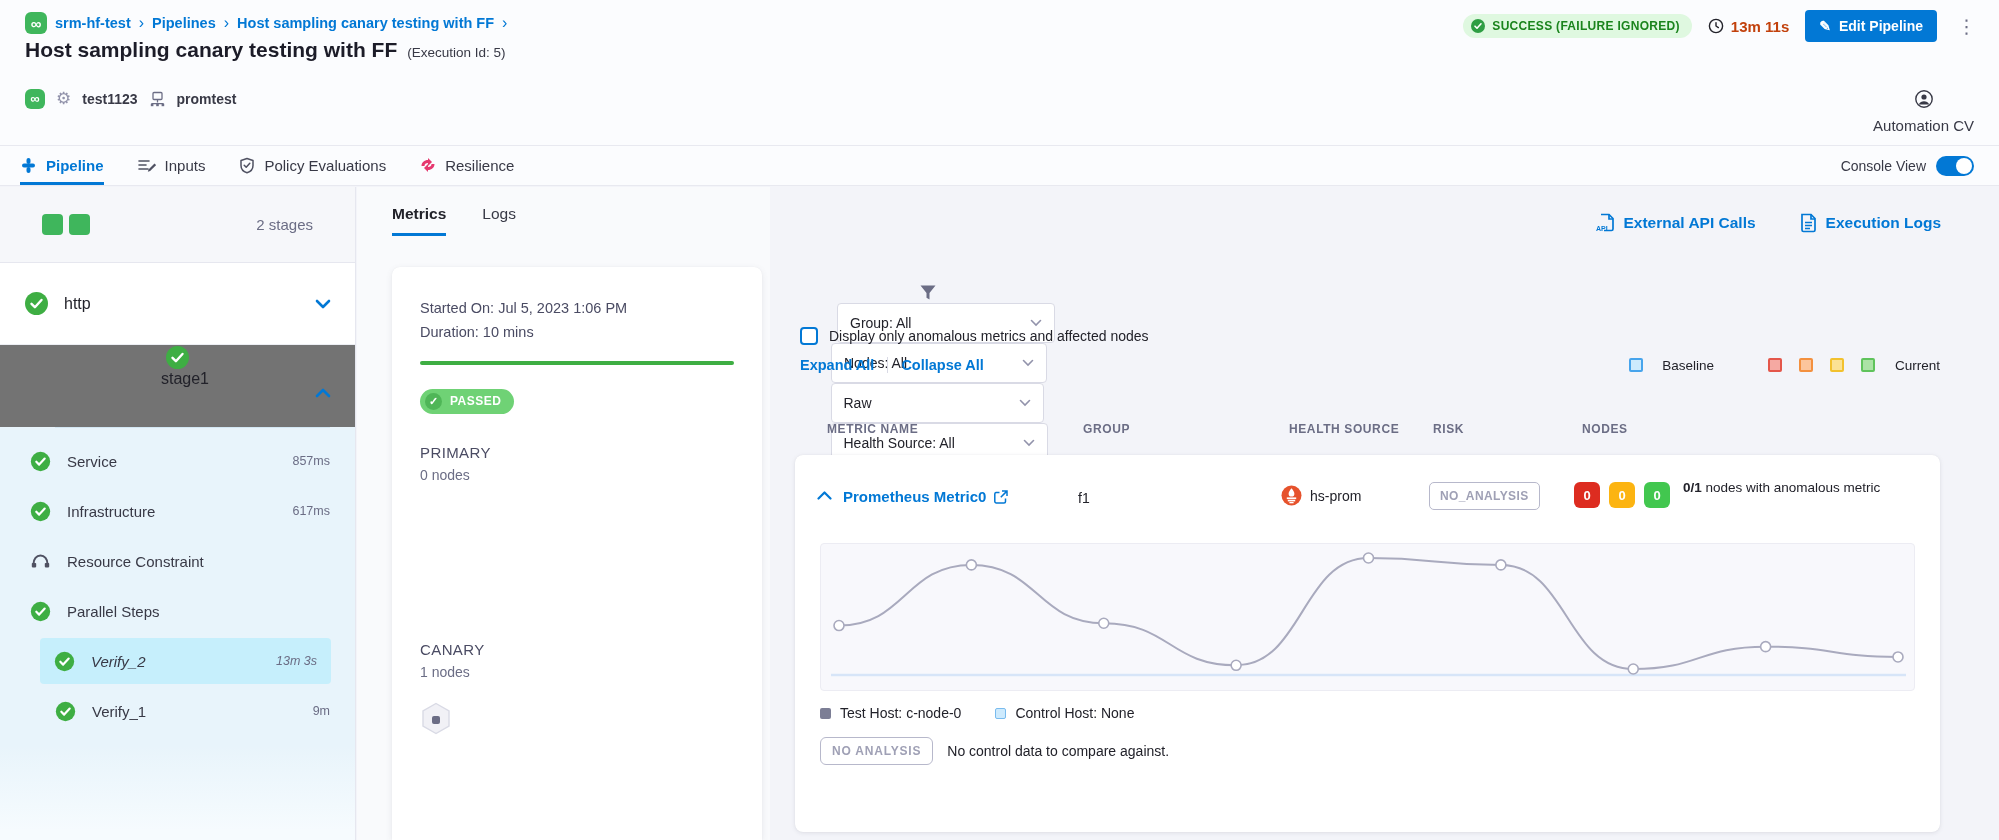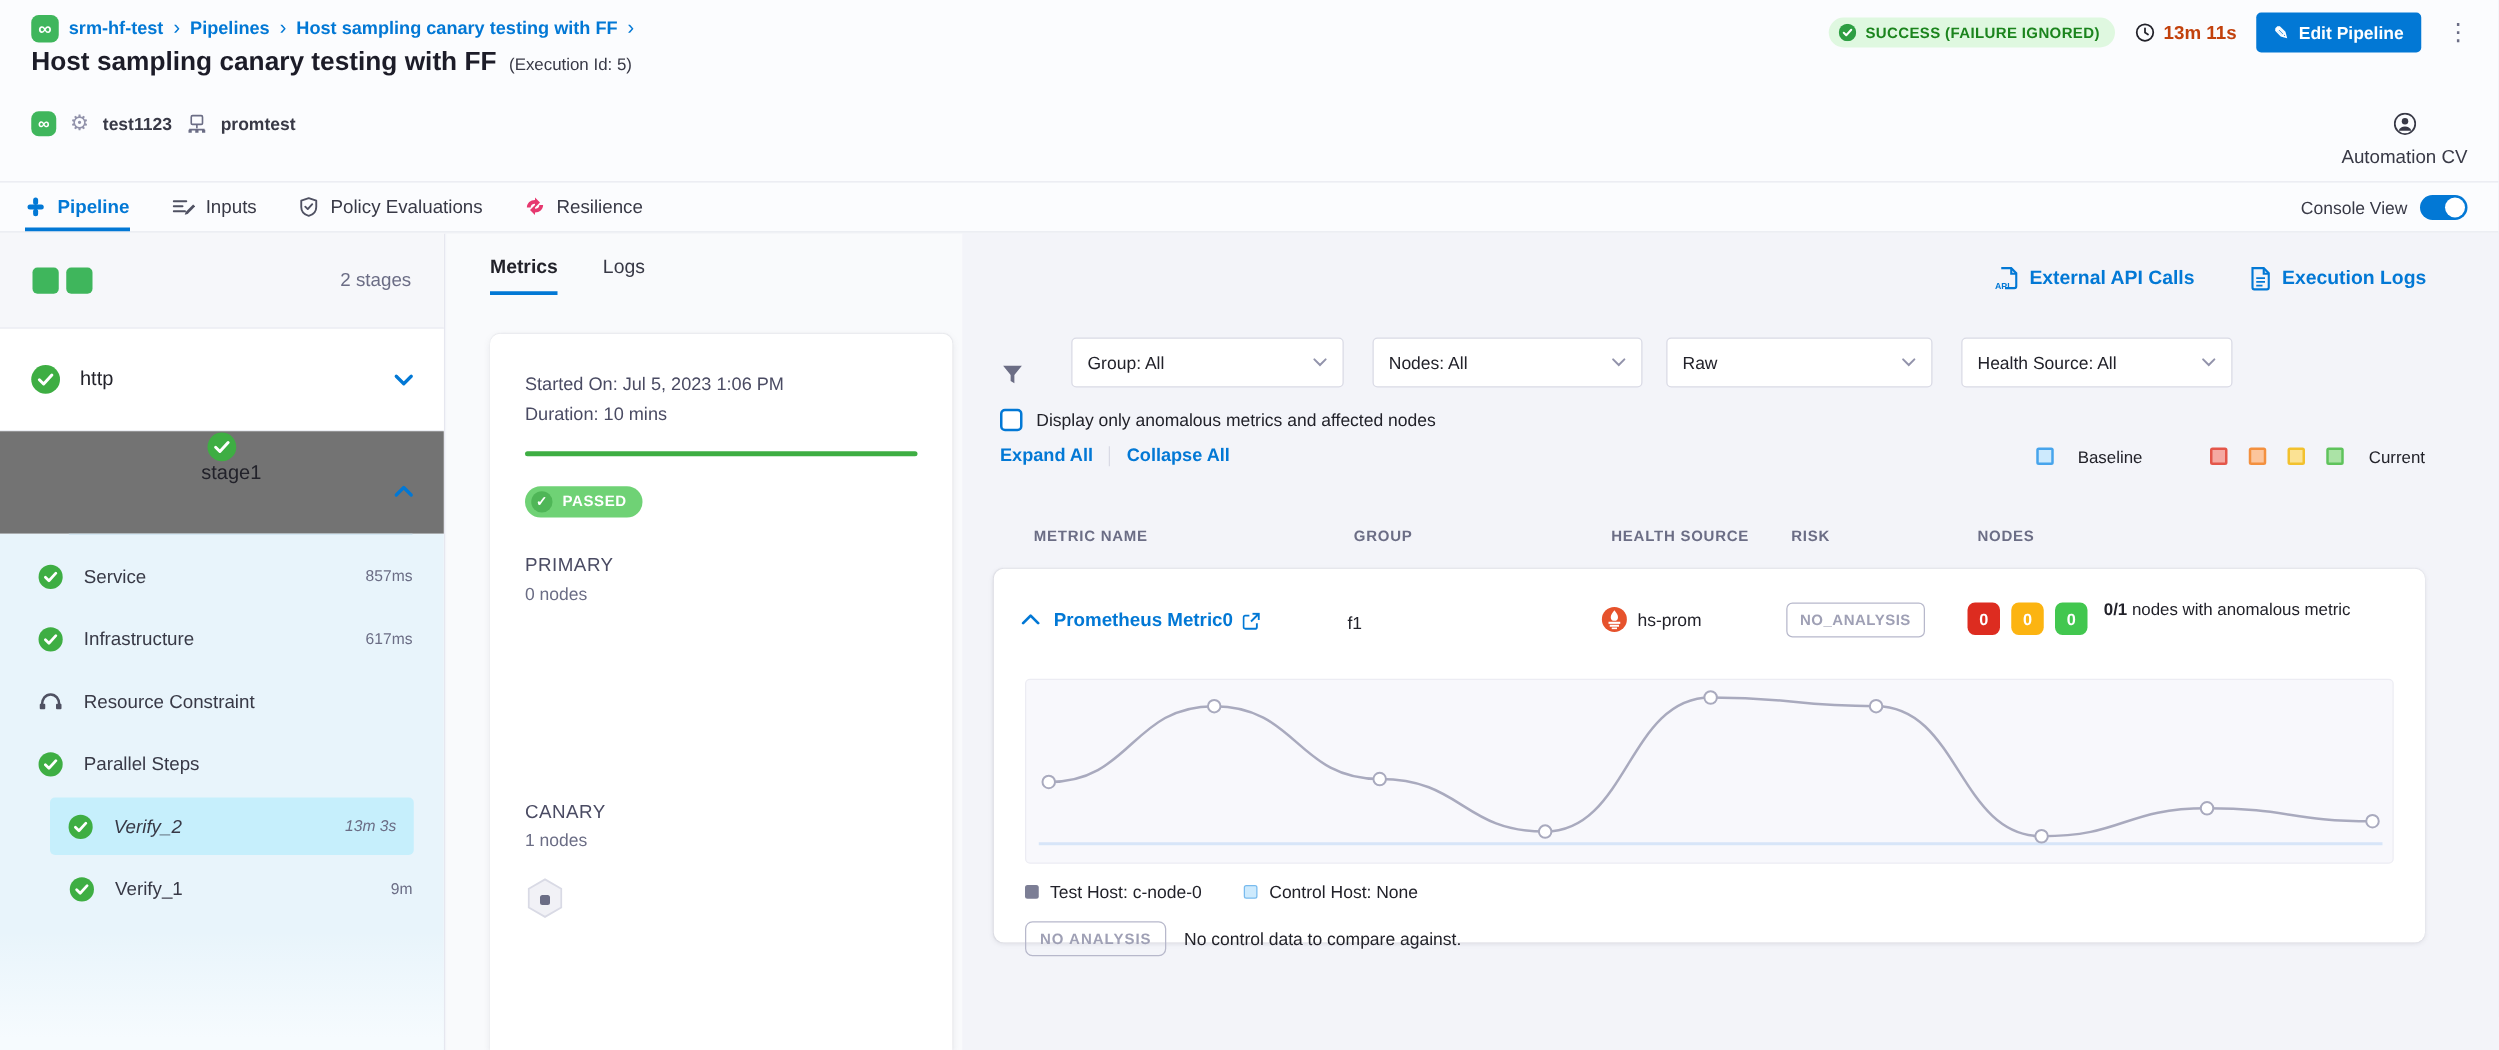--- a/index.html
+++ b/index.html
@@ -28,21 +28,21 @@
   
   .tabbar { position:absolute; top:145px; left:0; right:0; height:41px; background:#fbfcfe; border-top:1px solid #e8e9f0; border-bottom:1px solid #e8e9f0; display:flex; align-items:stretch; padding-left:20px; }
   .tab { display:flex; align-items:center; gap:9px; margin-right:34px; font-size:15px; font-weight:500; color:#383946; cursor:pointer; border-bottom:3px solid transparent; padding-top:2px; }
   .tab.active { color:#0278d5; font-weight:700; border-bottom-color:#0278d5; }
   .console-toggle { position:absolute; right:25px; top:0; height:40px; display:flex; align-items:center; gap:10px; font-size:14px; color:#383946; }
   .switch { position:relative; width:38px; height:20px; border-radius:10px; background:#0278d5; cursor:pointer; }
   .switch .knob { position:absolute; top:2px; right:2px; width:16px; height:16px; border-radius:50%; background:#fff; }
 
   
   .sidebar { position:absolute; top:187px; left:0; width:356px; bottom:0; background:#fff; border-right:1px solid #e6e7ef; }
-  .sb-head { height:76px; background:#f6f7fa; border-bottom:1px solid #e6e7ef; display:flex; align-items:center; padding:0 26px; }
+  .sb-head { height:76px; background:#f6f7fa; border-bottom:1px solid #e6e7ef; display:flex; align-items:center; padding:0 42px; }
   .sb-sq { width:21px; height:21px; border-radius:4px; background:#3fb65c; margin-right:6px; }
   .sb-count { margin-left:auto; color:#6b6d85; font-size:15px; }
   .stage-row { height:82px; display:flex; align-items:center; padding:0 24px; cursor:pointer; }
   .stage-row.first { background:#fff; border-bottom:1px solid #eceef3; }
   .stage-row.sel { background:#737373;flex-direction:column; }
   .stage-label { font-size:16px; font-weight:500; color:#22222a; margin-left:15px; }
   .stage-chev { margin-left:auto; }
   .steps { position:absolute; top:240px; bottom:0; left:0; right:0; background:#e8f4fb; padding-top:9px; }
   .steps::before { content:""; position:absolute; top:0; left:55px; right:25px; height:1px; background:#d3e7f3; }
   .steps::after { content:""; position:absolute; bottom:0; left:0; right:0; height:95px; background:linear-gradient(180deg, rgba(246,251,254,0) 0%, #f6fbfe 90%); pointer-events:none; }
@@ -65,21 +65,21 @@
   .passed-pill .ptext { color:#fff; font-size:12px; font-weight:700; letter-spacing:.5px; }
   .group-label { margin-top:30px; font-size:15px; color:#4a4b63; letter-spacing:.4px; }
   .group-nodes { margin-top:6px; font-size:14px; color:#6b6d85; }
   .group-label.canary { margin-top:158px; }
   .hexwrap { margin-top:22px; }
 
   
   .metrics { position:absolute; top:187px; left:770px; right:0; bottom:0; background:#f3f4f9; }
   .links-row { position:absolute; top:26px; right:58px; display:flex; gap:44px; }
   .plink { display:flex; align-items:center; gap:9px; font-size:15.5px; font-weight:700; color:#0278d5; cursor:pointer; }
-  .filters { position:absolute; top:83px; left:30px; display:flex; align-items:flex-end; }
+  .filters { position:absolute; top:96px; left:30px; display:flex; align-items:center;flex-direction:column; }
   .dd { height:40px; background:#fff; border:1px solid #d9dae5; border-radius:4px; display:flex; align-items:center; padding:0 12px; font-size:14px; color:#22222a; cursor:pointer; }
   .dd .ddchev { margin-left:auto; }
   .dd1 { width:218px; margin-left:37px; }
   .dd2 { width:216px; margin-left:23px; }
   .dd3 { width:217px; margin-left:23px; }
   .dd4 { width:213px; margin-left:19px; }
   .chk-row { position:absolute; top:140px; left:30px; display:flex; align-items:center; gap:11px; font-size:14px; color:#22222a; }
   .checkbox { width:18px; height:18px; border:2px solid #0278d5; border-radius:4px; background:#fff; cursor:pointer; }
   .expand-row { position:absolute; top:170px; left:30px; right:59px; display:flex; align-items:center; }
   .exlink { font-size:14.5px; font-weight:600; color:#0278d5; cursor:pointer; }
@@ -90,21 +90,21 @@
   .lg-red { background:#f5a9a2; border:2px solid #e4564a; }
   .lg-or  { background:#fcc59c; border:2px solid #f3903f; margin-left:-3px; }
   .lg-ye  { background:#fbe294; border:2px solid #f2c12e; margin-left:-3px; }
   .lg-gr  { background:#abe3a6; border:2px solid #5fc35c; margin-left:-3px; }
   .lg-gap { width:14px; }
   .thead { position:absolute; top:235px; left:0; right:0; height:18px; font-size:12px; font-weight:700; letter-spacing:.6px; color:#6b6d85; }
   .thead span { position:absolute; top:0; }
   .th-metric { left:57px; } .th-group { left:313px; } .th-health { left:519px; } .th-risk { left:663px; } .th-nodes { left:812px; }
 
   
-  .metric-card { position:absolute; top:268px; left:25px; width:1145px; height:299px; background:#fff; border-radius:8px; box-shadow:0 0 1px rgba(40,41,61,.08), 0 1px 4px rgba(96,97,112,.14); }
+  .metric-card { position:absolute; top:268px; left:25px; width:1145px; height:377px; background:#fff; border-radius:8px; box-shadow:0 0 1px rgba(40,41,61,.08), 0 1px 4px rgba(96,97,112,.14); }
   .m-row { position:relative; height:88px; }
   .m-chev { position:absolute; left:22px; top:36px; cursor:pointer; }
   .m-name { position:absolute; left:48px; top:33px; display:flex; align-items:center; gap:8px; font-size:15px; font-weight:600; color:#0278d5; cursor:pointer; }
   .m-group { position:absolute; left:283px; top:35px; font-size:14px; color:#22222a; }
   .m-health { position:absolute; left:486px; top:30px; display:flex; align-items:center; gap:8px; font-size:14px; color:#22222a; }
   .m-risk { position:absolute; left:634px; top:27px; border:1.5px solid #b7b8cb; border-radius:5px; padding:6px 10px; font-size:12px; font-weight:600; letter-spacing:.4px; color:#9fa0b5; }
   .m-badges { position:absolute; left:779px; top:27px; display:flex; gap:9px; }
   .nbadge { width:26px; height:26px; border-radius:6px; color:#fff; font-size:13px; font-weight:700; display:flex; align-items:center; justify-content:center; }
   .nb-red { background:#dd2c20; } .nb-ye { background:#fcb411; } .nb-gr { background:#42c74f; }
   .m-summary { position:absolute; left:888px; top:23px; width:268px; font-size:13.5px; color:#22222a; line-height:1.55; }

